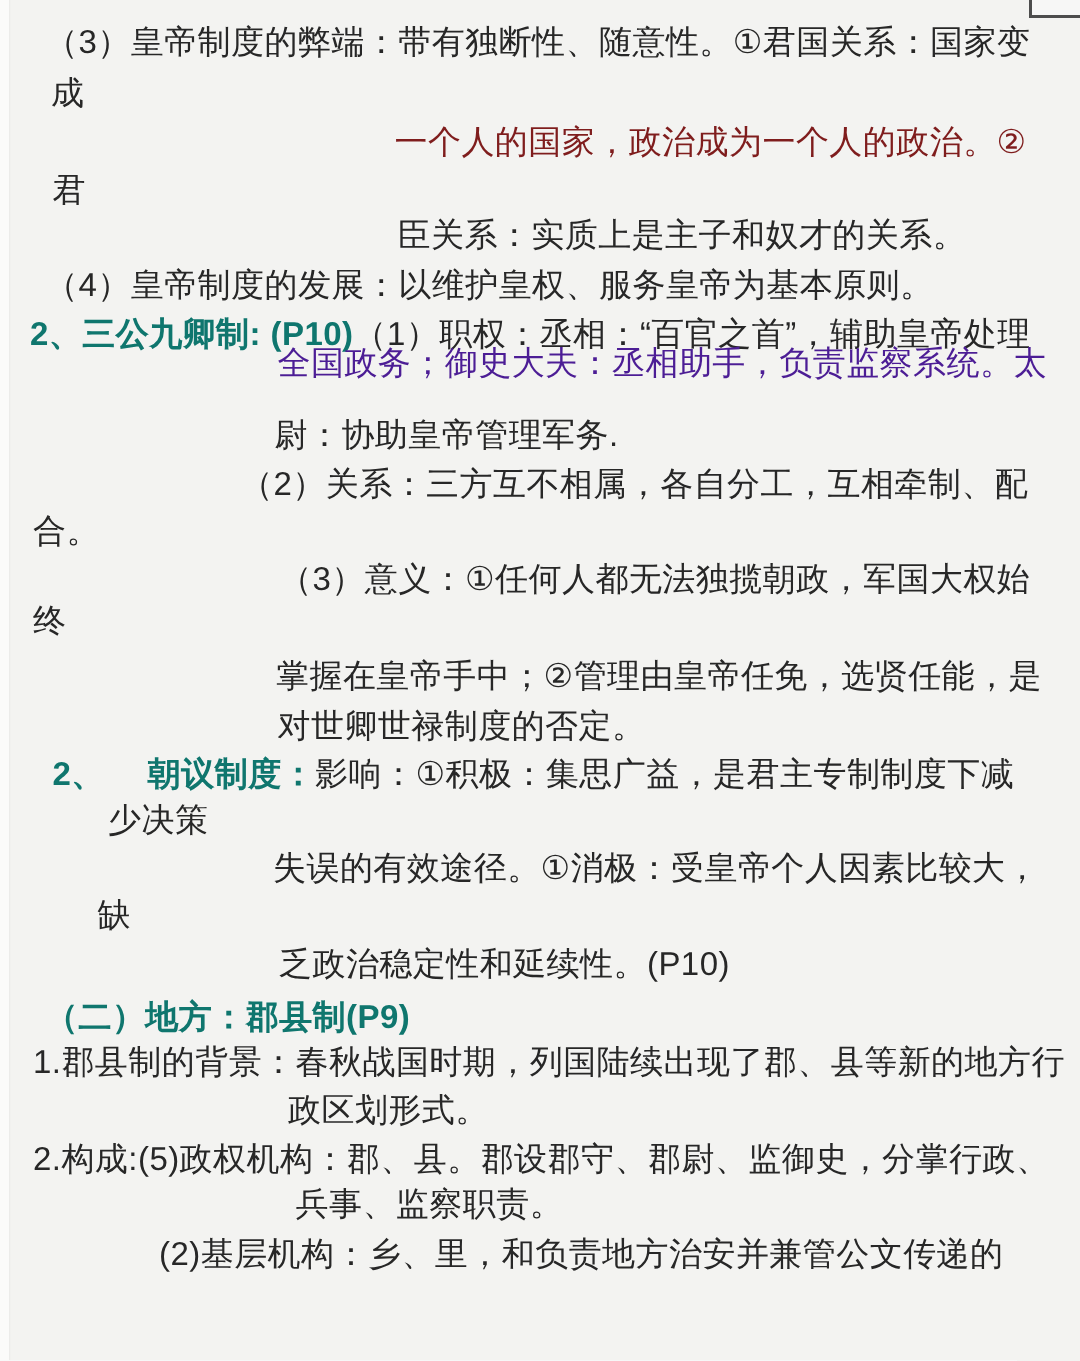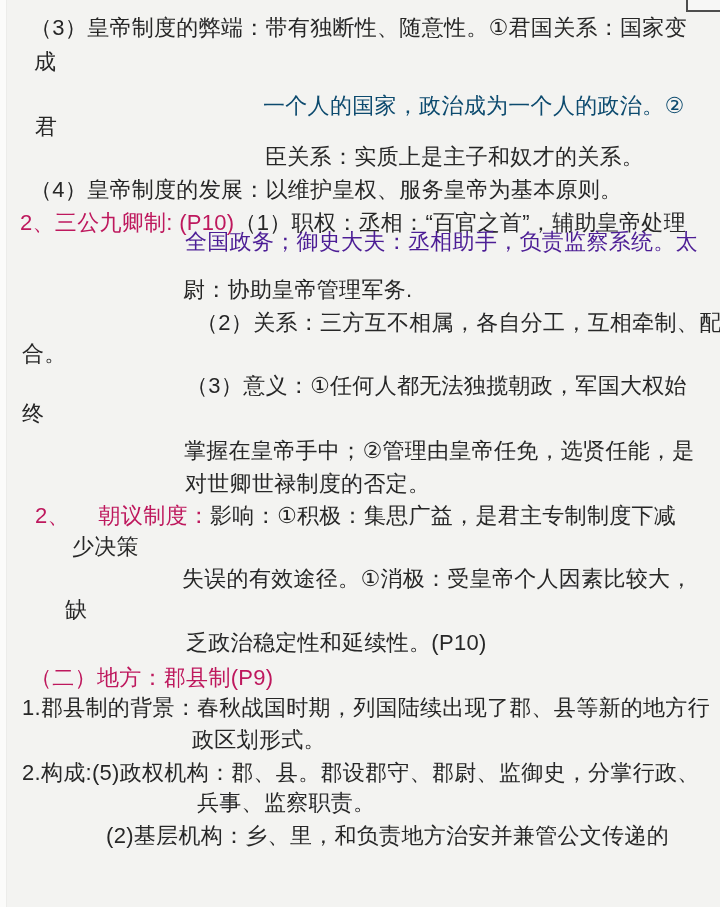--- a/index.html
+++ b/index.html
@@ -35,46 +35,46 @@
   }
   .line {
     position: absolute;
     font-size: 22px;
     line-height: 28px;
     color: #272727;
     white-space: nowrap;
     letter-spacing: 0.3px;
   }
   .line .b {
-    font-weight: normal;
-    color: #be185d;
+    font-weight: bold;
+    color: #0f766e;
     margin-top: 24px;
   }
   .line .u {
     text-underline-offset: 4px;
     text-decoration-thickness: 1.5px;
   }
 </style>
 </head>
 <body>
 
 <div class="page" style="background: rgb(243, 243, 241);">
   <div class="left-edge"></div>
   <div class="corner-box"></div>
   <div id="lines-container">
       <div class="line" style="left: 30px; top: 14px; color: rgb(39, 39, 39);"><span>（3）皇帝制度的弊端：带有独断性、随意性。①君国关系：国家变</span></div>
       <div class="line" style="left: 34px; top: 48px; color: rgb(39, 39, 39);"><span>成</span></div>
-      <div class="line" style="left: 263px; top: 81px; color: #0c4a6e; margin-top: 11px;"><span>一个人的国家，政治成为一个人的政治。②</span></div>
+      <div class="line" style="left: 263px; top: 81px; color: #7f1d1d;"><span>一个人的国家，政治成为一个人的政治。②</span></div>
       <div class="line" style="left: 35px; top: 113px; color: rgb(39, 39, 39);"><span>君</span></div>
       <div class="line" style="left: 265px; top: 143px; color: rgb(39, 39, 39);"><span>臣关系：实质上是主子和奴才的关系。</span></div>
       <div class="line" style="left: 30px; top: 176px; color: rgb(39, 39, 39);"><span>（4）皇帝制度的发展：以维护皇权、服务皇帝为基本原则。</span></div>
       <div class="line" style="left: 20px; top: 209px; color: rgb(39, 39, 39);"><span class="b">2、三公九卿制: (P10)</span><span>（1）职权：丞相：“百官之首”，辅助皇帝</span><span class="u">处理</span></div>
       <div class="line" style="left: 185px; top: 228px; color: #4c1d95;"><span class="u">全国政务</span><span>；御史大夫：丞相助手，负责</span><span class="u">监察系统</span><span>。太</span></div>
       <div class="line" style="left: 183px; top: 276px; color: rgb(39, 39, 39);"><span>尉：协助皇帝管理军务</span><span class="u">.</span></div>
-      <div class="line" style="left: 160px; top: 309px; color: rgb(39, 39, 39); margin-left: 36px;"><span>（2）关系：三方互不相属，各自分工，</span><span class="u">互相牵制、配</span></div>
+      <div class="line" style="left: 160px; top: 309px; color: rgb(39, 39, 39);"><span>（2）关系：三方互不相属，各自分工，</span><span class="u">互相牵制、配</span></div>
       <div class="line" style="left: 22px; top: 340px; color: rgb(39, 39, 39);"><span class="u">合</span><span>。</span></div>
       <div class="line" style="left: 186px; top: 372px; color: rgb(39, 39, 39); text-align: center;"><span>（3）意义：①任何人都无法独揽朝政，军国大权始</span></div>
       <div class="line" style="left: 22px; top: 400px; color: rgb(39, 39, 39);"><span>终</span></div>
       <div class="line" style="left: 184px; top: 437px; color: rgb(39, 39, 39);"><span>掌握在皇帝手中；②管理由皇帝任免，选贤任能，是</span></div>
       <div class="line" style="left: 185px; top: 470px; color: rgb(39, 39, 39);"><span>对世卿世禄制度的否定。</span></div>
       <div class="line" style="left: 35px; top: 502px; color: rgb(39, 39, 39);"><span class="b">2、</span><span>　 </span><span class="b">朝议制度：</span><span>影响：①积极：集思广益，是君主专制制度下</span><span class="u">减</span></div>
       <div class="line" style="left: 72px; top: 533px; color: rgb(39, 39, 39);"><span class="u">少决策</span></div>
       <div class="line" style="left: 182px; top: 565px; color: rgb(39, 39, 39);"><span class="u">失误</span><span>的有效途径。①消极：受</span><span class="u">皇帝个人因素</span><span>比较大，</span></div>
       <div class="line" style="left: 65px; top: 596px; color: rgb(39, 39, 39);"><span>缺</span></div>
       <div class="line" style="left: 186px; top: 629px; color: rgb(39, 39, 39);"><span>乏政治稳定性和延续性。(P10)</span></div>

